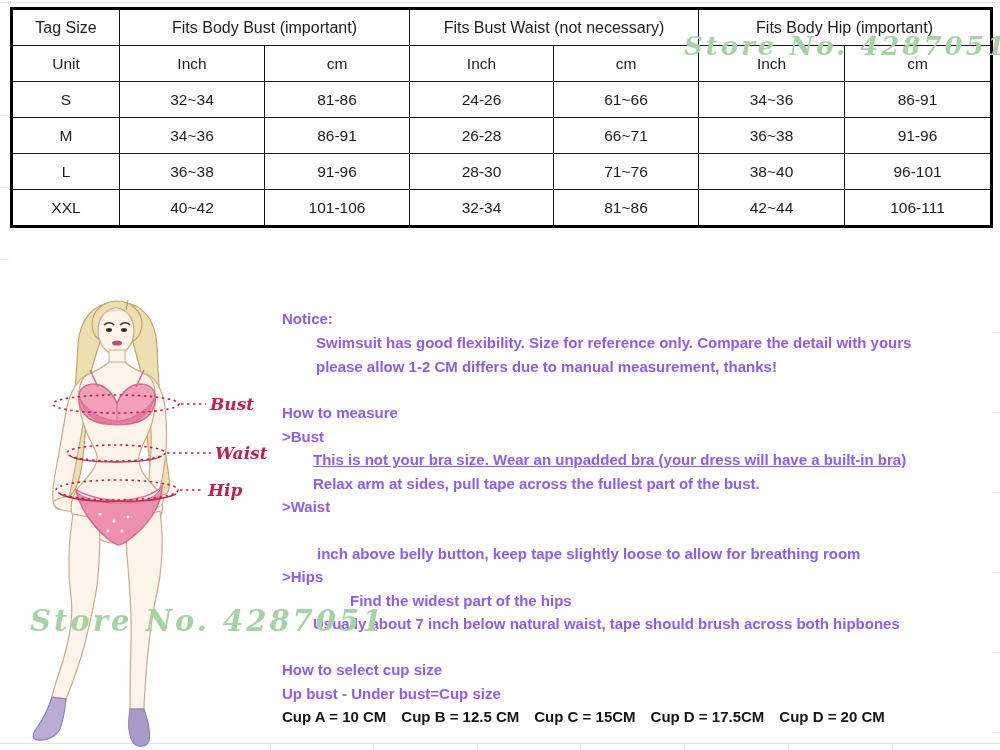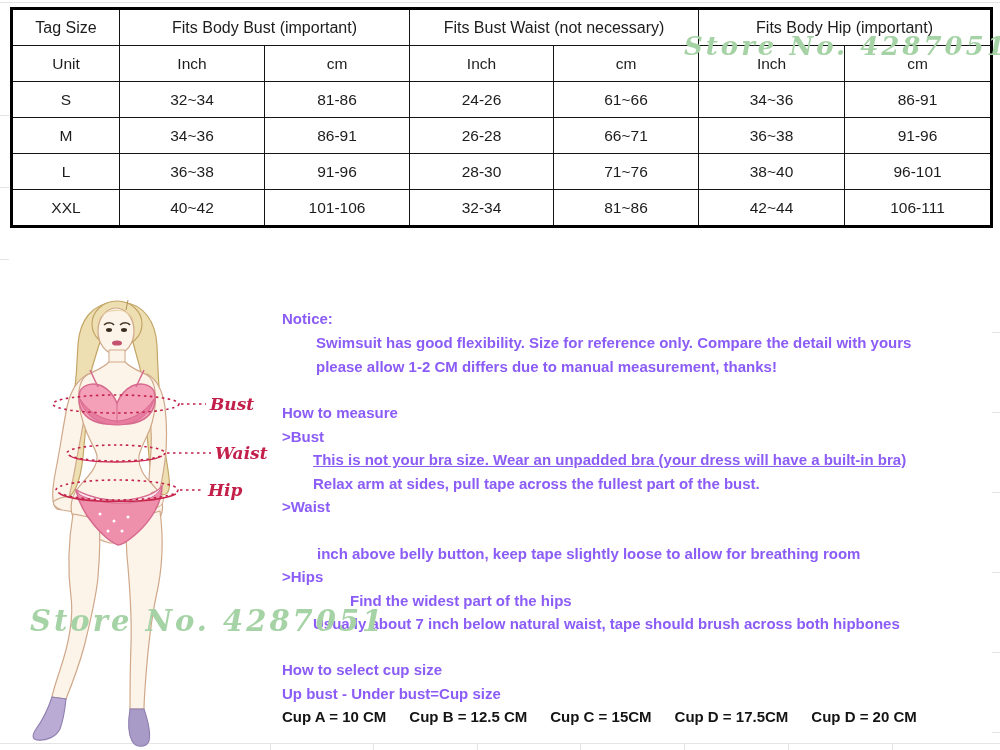--- a/index.html
+++ b/index.html
@@ -15,21 +15,21 @@
   table.size-table tr.hdr td{font-size:16px;}
 
   
   .wm{position:absolute;font-family:"DejaVu Serif",serif;font-style:italic;font-weight:bold;
       color:#a6d3a6;letter-spacing:3px;white-space:nowrap;z-index:5;}
   .wm-top{left:684px;top:31px;font-size:26px;}
   .wm-bottom{left:30px;top:604px;font-size:29px;}
 
   
   .tl{position:absolute;white-space:nowrap;font-weight:bold;font-size:15px;color:#8b5cf6;}
-  .cup-row{position:absolute;left:282px;top:708px;display:flex;gap:23px;}
+  .cup-row{position:absolute;left:282px;top:708px;display:flex;gap:15px;}
   .cup-row span{font-weight:bold;font-size:15px;color:#141414;white-space:nowrap;}
 
   
   .fig-label{font-family:"DejaVu Serif",serif;font-style:italic;font-weight:bold;
              font-size:17px;fill:#c2204a;}
 
   
   .gl{position:absolute;background:#e4e4e4;}
 </style>
 </head>

